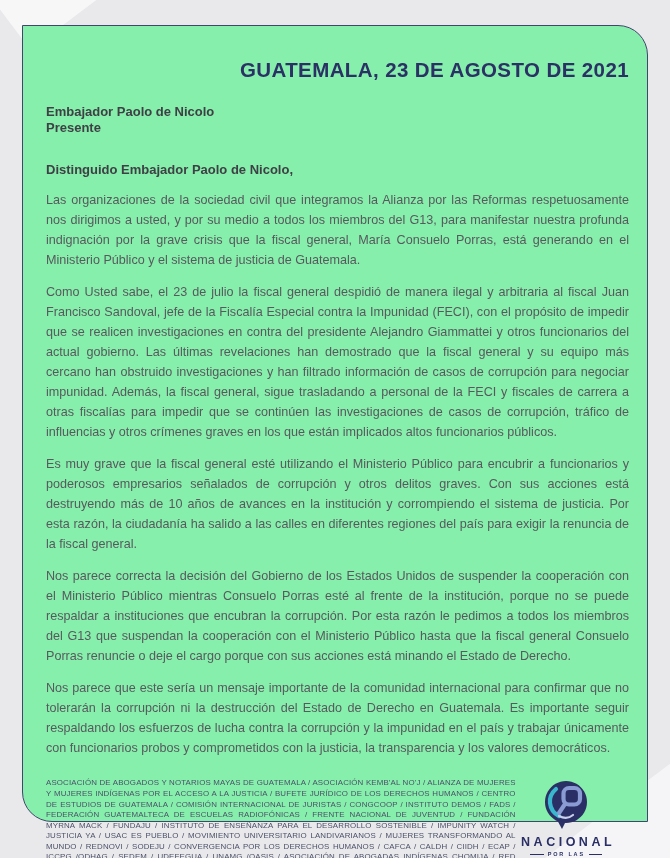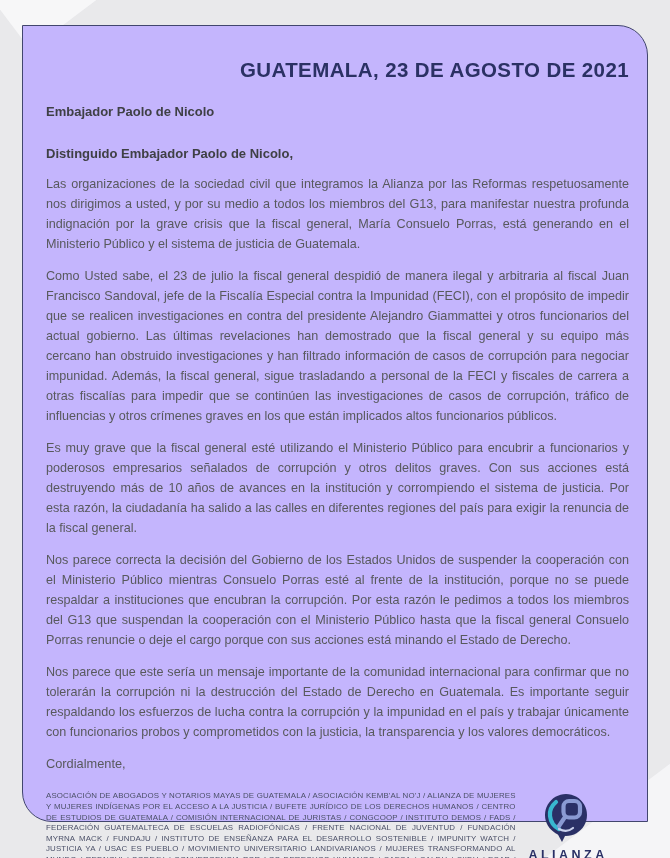--- a/index.html
+++ b/index.html
@@ -8,21 +8,21 @@
     background:#e9e9eb;
     font-family:"Liberation Sans", sans-serif;
     position:relative;
   }
   
   .bg-band{position:absolute;background:rgba(250,250,251,.8);pointer-events:none;}
   .bg-band.one{width:760px;height:150px;top:-70px;left:-60px;transform:rotate(-37deg);transform-origin:left top;}
   .bg-band.two{width:520px;height:170px;top:770px;left:430px;transform:rotate(-37deg);background:rgba(246,246,248,.9);}
   .card{
     position:absolute;left:22px;top:25px;width:626px;height:797px;
-    background:#c4b5fd;
+    background:#86efac;
     border:1.5px solid #42466e;
     border-radius:0 30px 0 30px;
     box-sizing:border-box;
     padding:32px 18px 0 23px;
   }
   .date-line{
     text-align:right;
     font-size:20.5px;font-weight:bold;color:#2b3164;
     letter-spacing:.4px;
   }
@@ -69,49 +69,49 @@
 
 <div class="bg-band one"></div>
 <div class="bg-band two"></div>
 
 <div class="card">
 
   <div class="date-line">GUATEMALA, 23 DE AGOSTO DE 2021</div>
 
   <div class="recipient">
     <div>Embajador Paolo de Nicolo</div>
+    <div>Presente</div>
   </div>
 
   <div class="salutation">Distinguido Embajador Paolo de Nicolo,</div>
 
   <p class="body-par">Las organizaciones de la sociedad civil que integramos la Alianza por las Reformas respetuosamente nos dirigimos a usted, y por su medio a todos los miembros del G13, para manifestar nuestra profunda indignación por la grave crisis que la fiscal general, María Consuelo Porras, está generando en el Ministerio Público y el sistema de justicia de Guatemala.</p>
   <p class="body-par">Como Usted sabe, el 23 de julio la fiscal general despidió de manera ilegal y arbitraria al fiscal Juan Francisco Sandoval, jefe de la Fiscalía Especial contra la Impunidad (FECI), con el propósito de impedir que se realicen investigaciones en contra del presidente Alejandro Giammattei y otros funcionarios del actual gobierno. Las últimas revelaciones han demostrado que la fiscal general y su equipo más cercano han obstruido investigaciones y han filtrado información de casos de corrupción para negociar impunidad. Además, la fiscal general, sigue trasladando a personal de la FECI y fiscales de carrera a otras fiscalías para impedir que se continúen las investigaciones de casos de corrupción, tráfico de influencias y otros crímenes graves en los que están implicados altos funcionarios públicos.</p>
   <p class="body-par">Es muy grave que la fiscal general esté utilizando el Ministerio Público para encubrir a funcionarios y poderosos empresarios señalados de corrupción y otros delitos graves.  Con sus acciones está destruyendo más de 10 años de avances en la institución y corrompiendo el sistema de justicia. Por esta razón, la ciudadanía ha salido a las calles en diferentes regiones del país para exigir la renuncia de la fiscal general.</p>
   <p class="body-par">Nos parece correcta la decisión del Gobierno de los Estados Unidos de suspender la cooperación con el Ministerio Público mientras Consuelo Porras esté al frente de la institución, porque no se puede respaldar a instituciones que encubran la corrupción. Por esta razón le pedimos a todos los miembros del G13 que suspendan la cooperación con el Ministerio Público hasta que la fiscal general Consuelo Porras renuncie o deje el cargo porque con sus acciones está minando el Estado de Derecho.</p>
   <p class="body-par">Nos parece que este sería un mensaje importante de la comunidad internacional para confirmar que no tolerarán la corrupción ni la destrucción del Estado de Derecho en Guatemala. Es importante seguir respaldando los esfuerzos de lucha contra la corrupción y la impunidad en el país y trabajar únicamente con funcionarios probos y comprometidos con la justicia, la transparencia y los valores democráticos.</p>
 
-  <div class="closing">Cordialmente,</div>
 
   <div class="footer">
     <div class="signatories">ASOCIACIÓN DE ABOGADOS Y NOTARIOS MAYAS DE GUATEMALA / ASOCIACIÓN KEMB'AL NO'J / ALIANZA DE MUJERES Y MUJERES INDÍGENAS POR EL ACCESO A LA JUSTICIA / BUFETE JURÍDICO DE LOS DERECHOS HUMANOS / CENTRO DE ESTUDIOS DE GUATEMALA / COMISIÓN INTERNACIONAL DE JURISTAS / CONGCOOP / INSTITUTO DEMOS / FADS / FEDERACIÓN GUATEMALTECA DE ESCUELAS RADIOFÓNICAS / FRENTE NACIONAL DE JUVENTUD / FUNDACIÓN MYRNA MACK / FUNDAJU / INSTITUTO DE ENSEÑANZA PARA EL DESARROLLO SOSTENIBLE / IMPUNITY WATCH / JUSTICIA YA / USAC ES PUEBLO / MOVIMIENTO UNIVERSITARIO LANDIVARIANOS / MUJERES TRANSFORMANDO AL MUNDO /  REDNOVI / SODEJU / CONVERGENCIA POR LOS DERECHOS HUMANOS / CAFCA / CALDH / CIIDH / ECAP / ICCPG /ODHAG / SEDEM / UDEFEGUA / UNAMG /OASIS / ASOCIACIÓN DE ABOGADAS INDÍGENAS CHOMIJA / RED CIUDADANA / LEGIS / CENTINELAS/ COISOLA.</div>
 
     <div class="logo">
       <svg class="logo-mark" viewBox="0 0 46 50" xmlns="http://www.w3.org/2000/svg">
 
         <path d="M23 1 a21 21 0 1 1 -0.01 0 Z" fill="#2a3066"></path>
         <path d="M13 38 L19 49 L24 39 Z" fill="#2a3066"></path>
 
         <path d="M13 9 q-7 6 -6 14 q1 9 9 13" fill="none" stroke="#39b7cf" stroke-width="4.2" stroke-linecap="round"></path>
 
         <path d="M16 36 q8 4 14 -1" fill="none" stroke="#c9d0ec" stroke-width="2.2" stroke-linecap="round"></path>
 
         <rect x="20.5" y="8" width="16.5" height="16.5" rx="5.5" fill="none" stroke="#8a9ad3" stroke-width="4.2"></rect>
         <path d="M22 24 L16 33" fill="none" stroke="#8a9ad3" stroke-width="4.2" stroke-linecap="round"></path>
       </svg>
-      <div class="logo-name-top">ALIANZA</div>
+      <div class="logo-name-top">NACIONAL</div>
       <div class="logo-name-mid">
         <span class="rule"></span>
         <span>POR LAS</span>
         <span class="rule"></span>
       </div>
       <div class="logo-name-bottom">INSTITUTO</div>
     </div>
   </div>
 
 </div>

